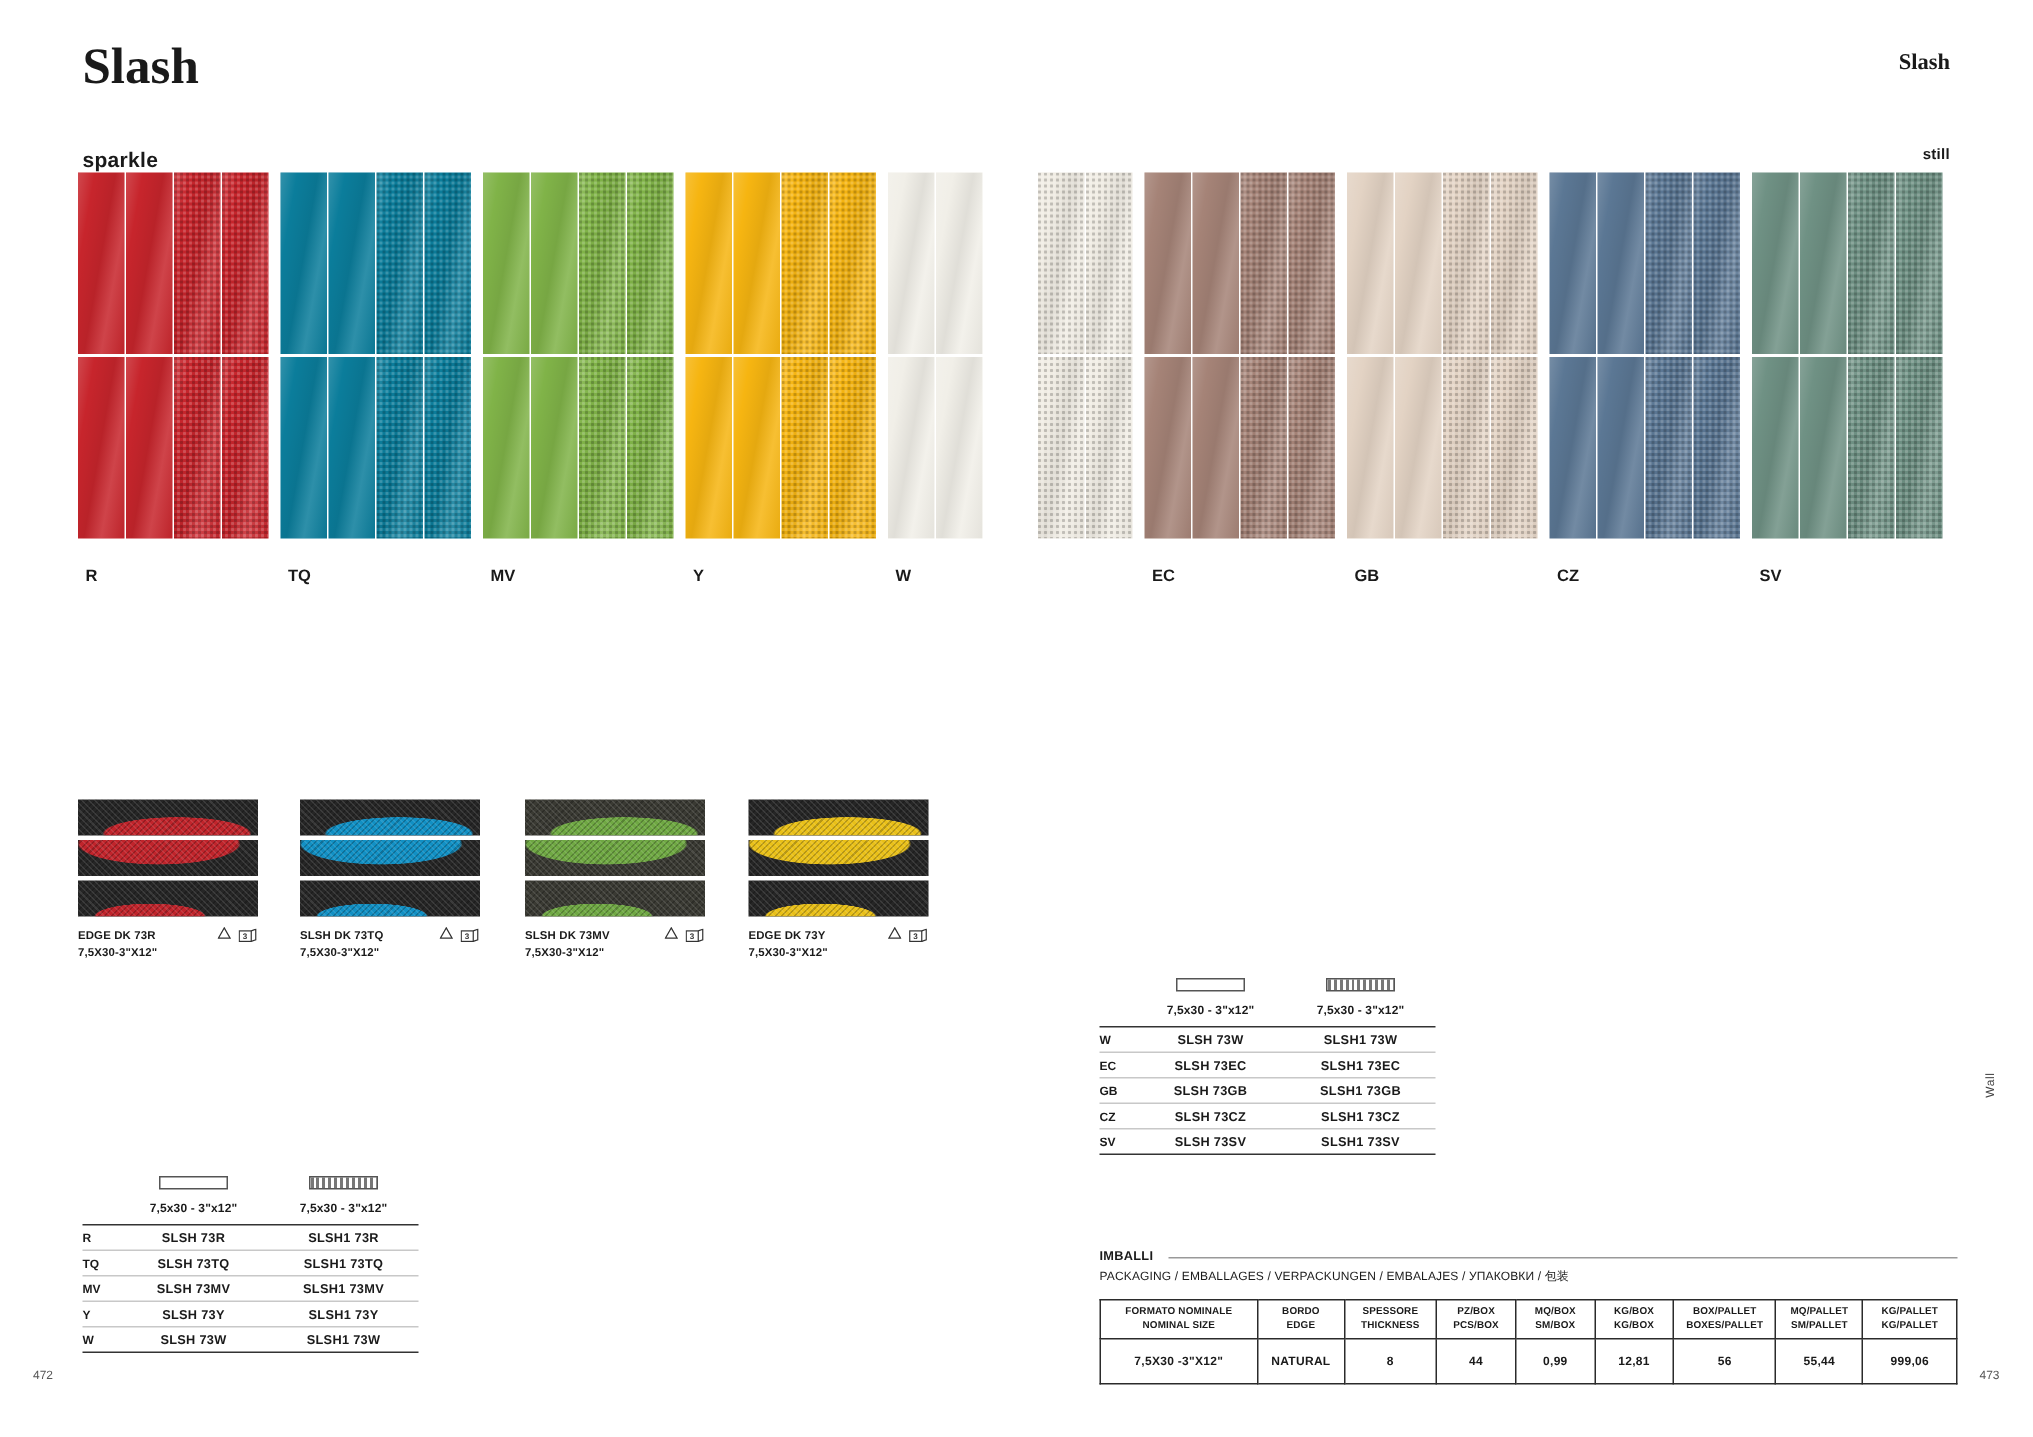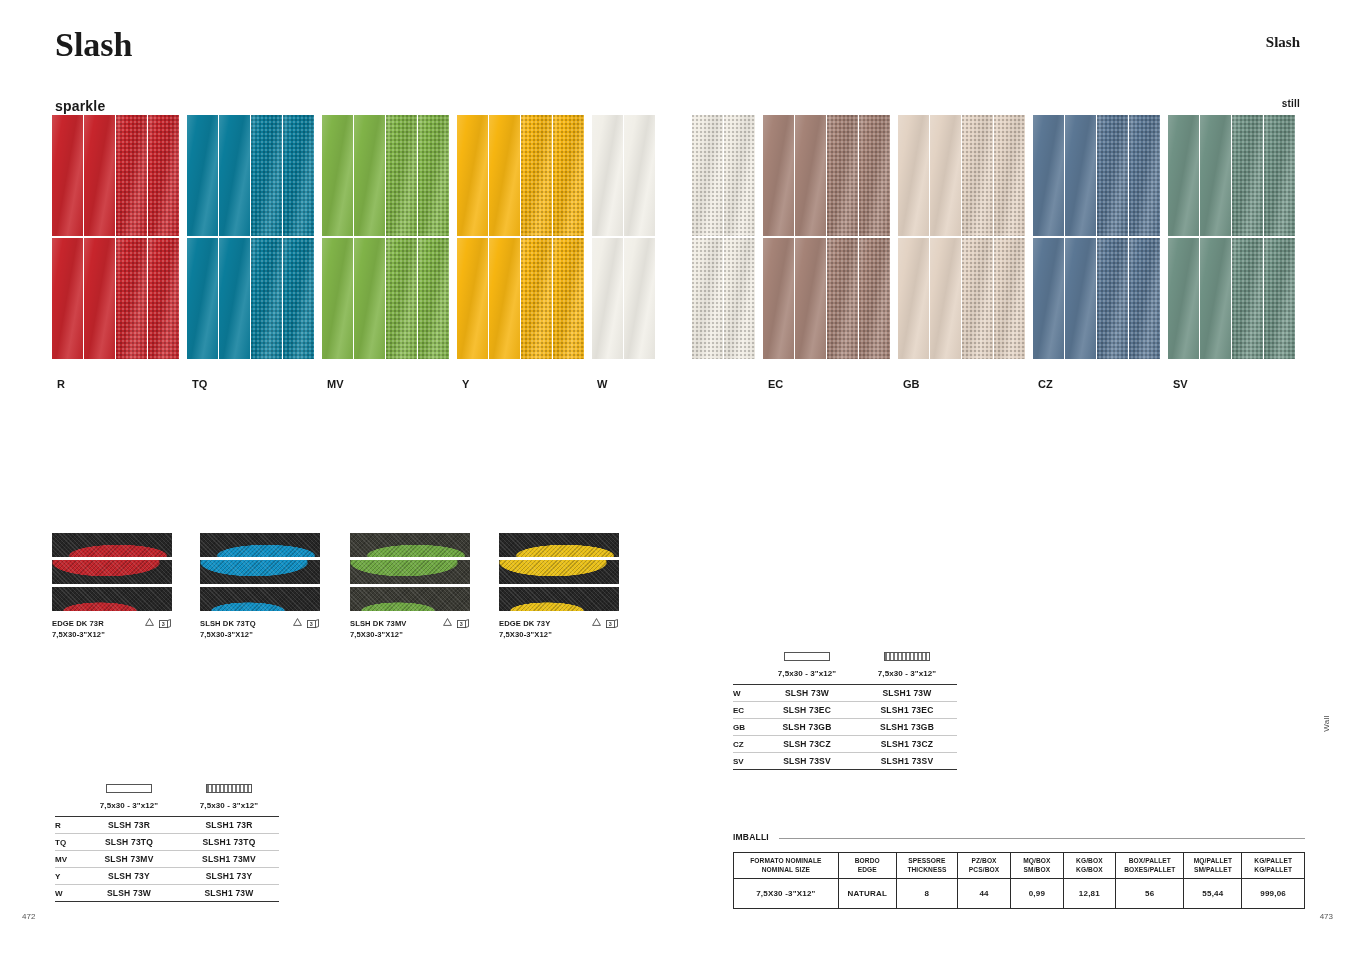--- a/index.html
+++ b/index.html
@@ -727,20 +727,21 @@
           <div class="cell">SLSH1 73SV</div>
         </div>
       </div>
     </div>
 
   <div class="imballi">
     <div class="imballi-title">
       <span>IMBALLI</span>
       <span class="rule"></span>
     </div>
+    <div class="imballi-sub">PACKAGING / EMBALLAGES / VERPACKUNGEN / EMBALAJES / УПАКОВКИ / 包装</div>
     <table class="pack-table" id="pack-table">
         <tbody>
           <tr>
             <td class="hdr" style="width:120px">FORMATO NOMINALE<br>NOMINAL SIZE</td>
             <td class="hdr" style="width:62px">BORDO<br>EDGE</td>
             <td class="hdr" style="width:66px">SPESSORE<br>THICKNESS</td>
             <td class="hdr" style="width:58px">PZ/BOX<br>PCS/BOX</td>
             <td class="hdr" style="width:58px">MQ/BOX<br>SM/BOX</td>
             <td class="hdr" style="width:58px">KG/BOX<br>KG/BOX</td>
             <td class="hdr" style="width:72px">BOX/PALLET<br>BOXES/PALLET</td>

